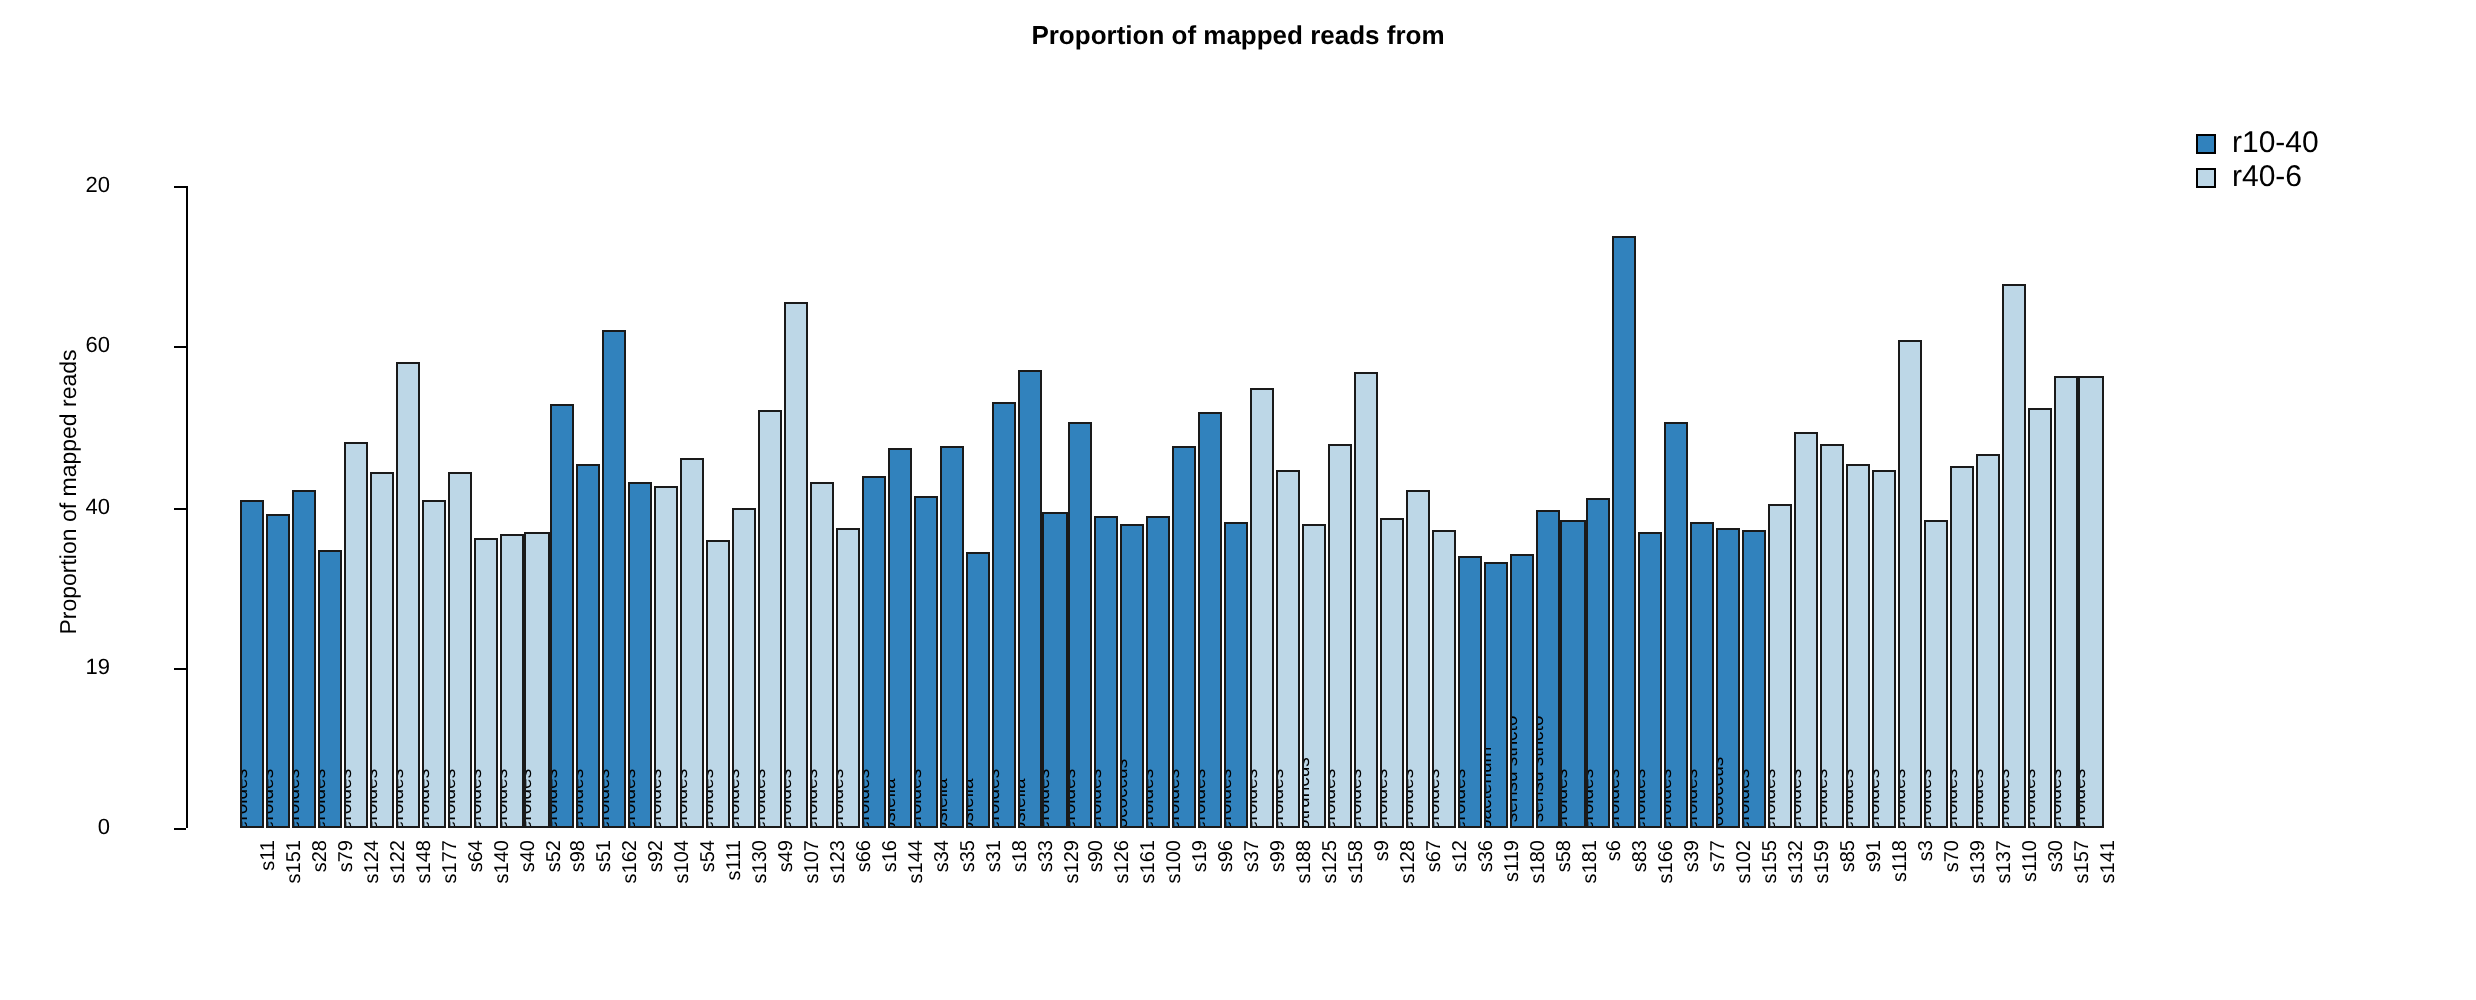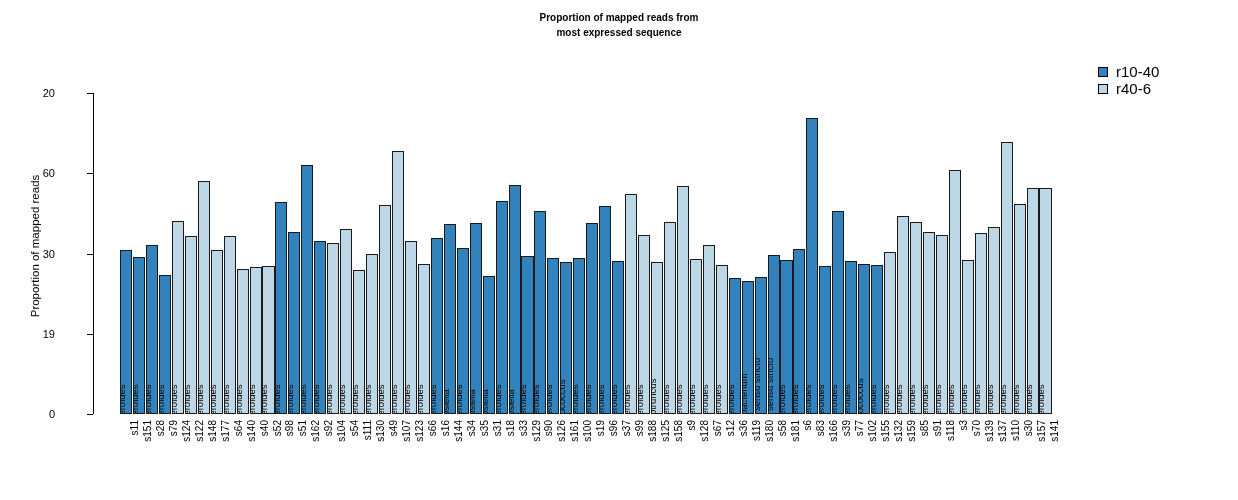--- a/index.html
+++ b/index.html
@@ -2,21 +2,21 @@
 <html><head>
 <meta charset="utf-8">
 <style>
   html,body{margin:0;padding:0;background:#ffffff;}
   body{width:1238px;height:500px;overflow:hidden;font-family:"Liberation Sans",sans-serif;color:#000;}
   #root{position:relative;width:1238px;height:500px;}
 
   
   .title{
     position:absolute;left:0;top:10px;width:1238px;text-align:center;
-    font-size:10px;font-weight:bold;line-height:15px;letter-spacing:0px;
+    font-size:13px;font-weight:bold;line-height:15px;letter-spacing:0px;
   }
   .title .l2{display:block;}
 
   
   .legend{position:absolute;left:1098px;top:64px;}
   .legend-row{display:flex;align-items:center;height:15px;margin-bottom:2px;}
   .legend-swatch{width:10px;height:10px;border:1px solid #000;box-sizing:border-box;margin-right:8px;}
   .legend-label{font-size:15px;line-height:11px;}
 
   
@@ -47,21 +47,20 @@
     transform-origin:left top;transform:rotate(-90deg) translateX(-100%);
   }
 </style>
 </head>
 <body>
 
 <div id="root">
 
   <div class="title">
     <span>Proportion of mapped reads from</span>
-    <span class="l2">most expressed sequence</span>
   </div>
 
   <div class="legend" id="legend">
       <div class="legend-row">
         <span class="legend-swatch" style="background: rgb(49, 130, 189);"></span>
         <span class="legend-label">r10-40</span>
       </div>
       <div class="legend-row">
         <span class="legend-swatch" style="background: rgb(189, 215, 231);"></span>
         <span class="legend-label">r40-6</span>
@@ -69,21 +68,21 @@
     </div>
 
   <div class="plot">
     <div class="yaxis-line"></div>
     <div id="yticks">
         <div class="ytick" style="top: 414px;"></div>
         <div class="ytick-label" style="top: 409px;">0</div>
         <div class="ytick" style="top: 333.75px;"></div>
         <div class="ytick-label" style="top: 328.75px;">19</div>
         <div class="ytick" style="top: 253.5px;"></div>
-        <div class="ytick-label" style="top: 248.5px;">30</div>
+        <div class="ytick-label" style="top: 248.5px;">40</div>
         <div class="ytick" style="top: 173.25px;"></div>
         <div class="ytick-label" style="top: 168.25px;">60</div>
         <div class="ytick" style="top: 93px;"></div>
         <div class="ytick-label" style="top: 88px;">20</div>
       </div>
     <div class="ylabel">Proportion of mapped reads</div>
   </div>
 
   <div class="bars" id="bars">
       <div class="bar" style="left: 120px; width: 12.1px; height: 164.512px; bottom: 86px; background: rgb(49, 130, 189);">

